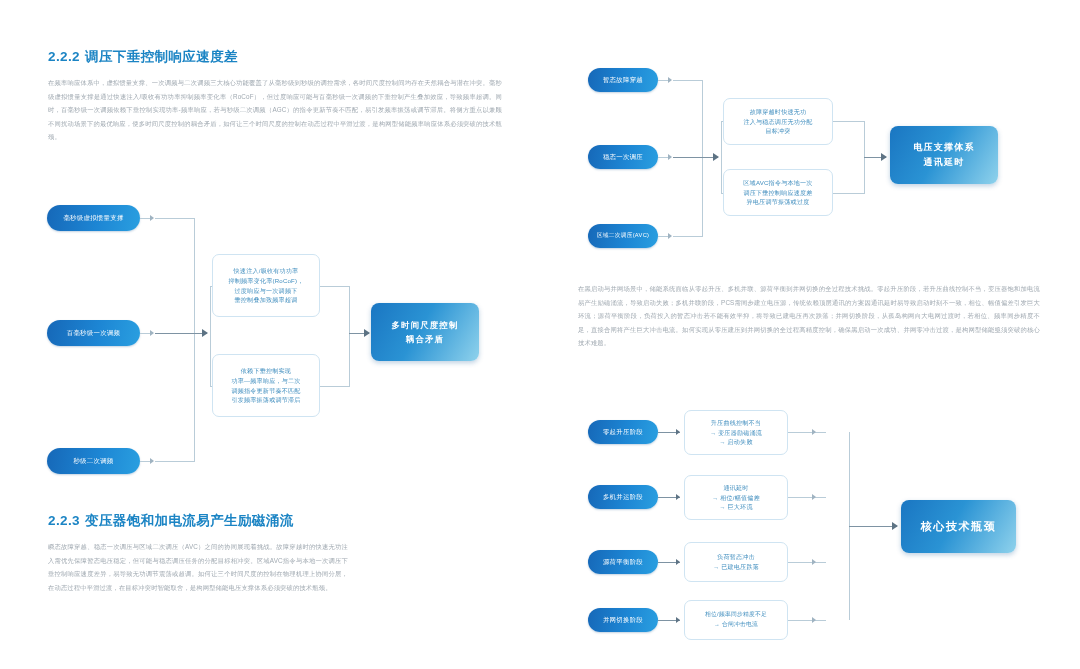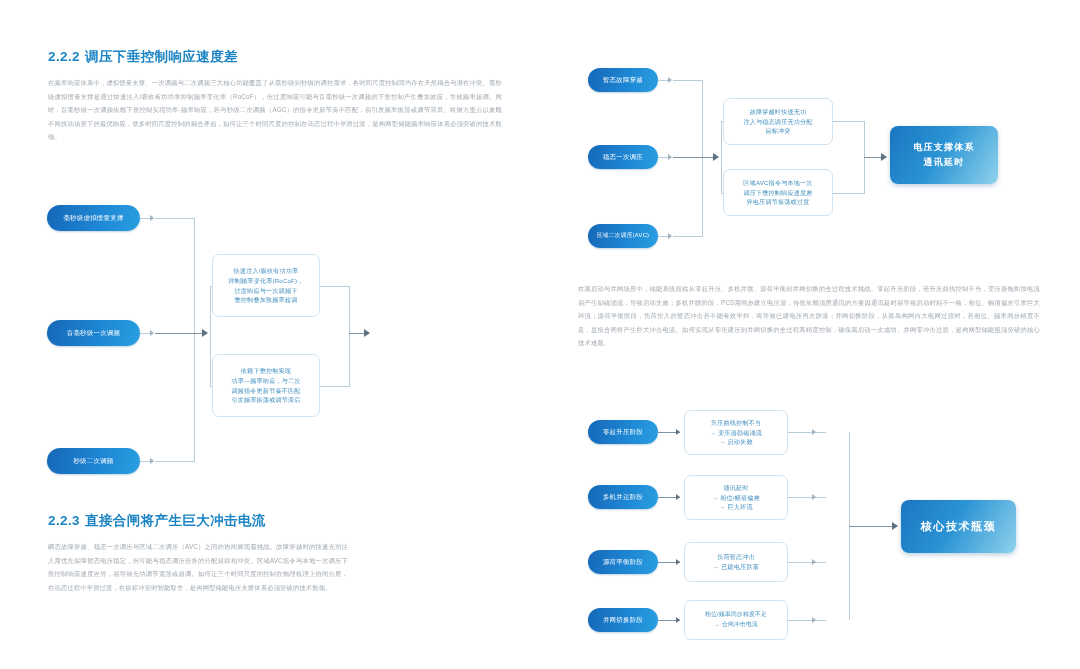--- a/index.html
+++ b/index.html
@@ -152,25 +152,29 @@
         <span class="ln">调频指令更新节奏不匹配</span>
         <span class="ln">引发频率振荡或调节滞后</span>
       </div>
 
       <div class="h-line" style="left:320px; top:96px;  width:30px;"></div>
       <div class="h-line" style="left:320px; top:196px; width:30px;"></div>
       <div class="v-line" style="left:349px; top:96px;  height:100px;"></div>
       <div class="h-line dk" style="left:349px; top:143px; width:20px;"></div>
       <div class="arrow big dk" style="left:364px; top:139px;"></div>
 
+      <div class="result" style="left:371px; top:113px; width:108px; height:58px; font-size:8.4px; line-height:14px;">
+        <span class="ln">多时间尺度控制</span>
+        <span class="ln">耦合矛盾</span>
+      </div>
     </div>
 
     <div style="position:absolute; left:48px; top:512px; width:450px;">
       <h3 class="sec">
-        <span class="num">2.2.3</span><span>直接合闸将产生巨大冲击电流</span>
+        <span class="num">2.2.3</span><span>变压器饱和加电流易产生励磁涌流</span>
       </h3>
       <p class="body" style="width:300px;">瞬态故障穿越、稳态一次调压与区域二次调压（AVC）之间的协同展现着挑战。故障穿越时的快速无功注入需优先保障暂态电压稳定，但可能与稳态调压任务的分配目标相冲突。区域AVC指令与本地一次调压下垂控制响应速度差异，易导致无功调节震荡或超调。如何让三个时间尺度的控制在物理机理上协同分层，在动态过程中平滑过渡，在目标冲突时智能取舍，是构网型储能电压支撑体系必须突破的技术瓶颈。</p>
     </div>
 
   </div>
 
   <div class="col col-right">
 
     <div class="flow" style="position:absolute; left:0px; top:48px; width:540px; height:215px;">
 

